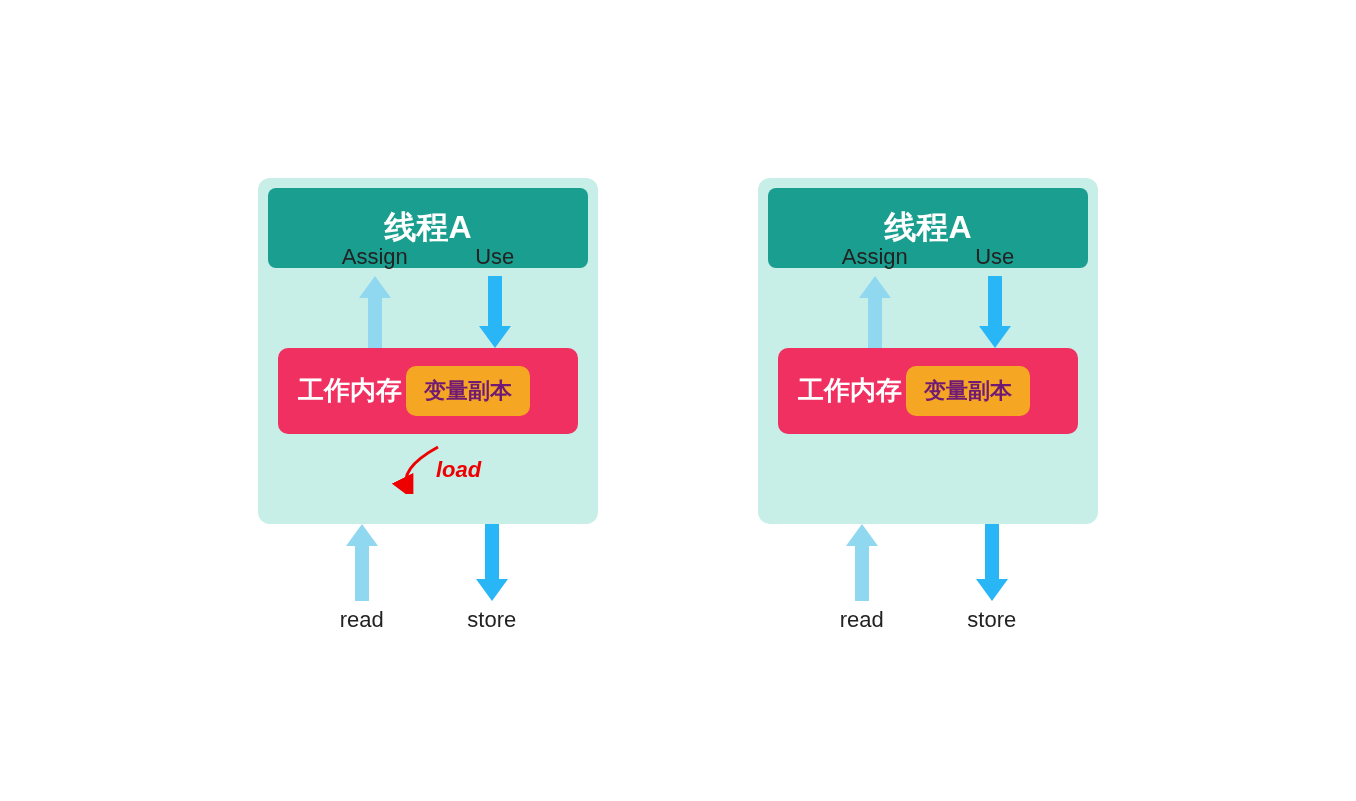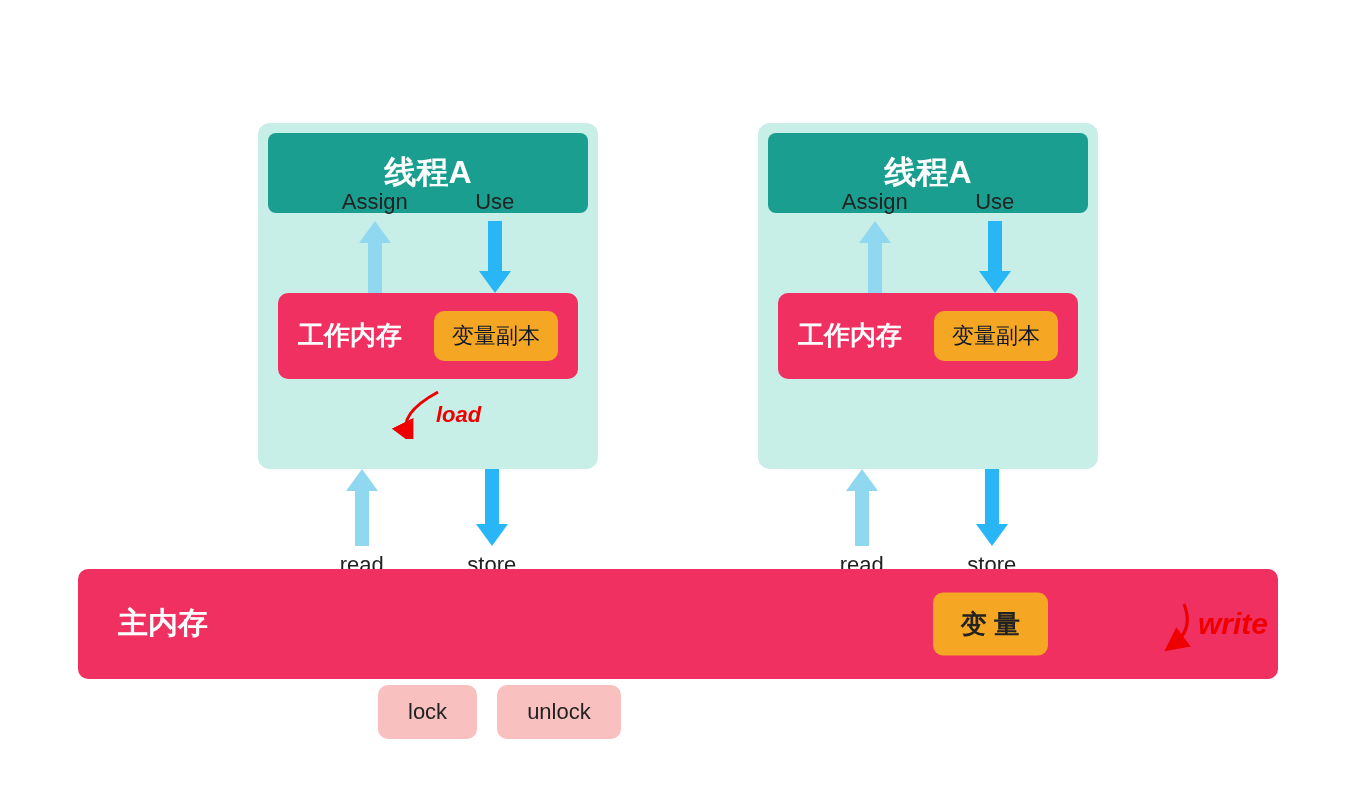--- a/index.html
+++ b/index.html
@@ -50,39 +50,39 @@
 
     
     .work-mem-card {
       background: #f03060;
       border-radius: 10px;
       width: 300px;
       padding: 18px 20px;
       display: flex;
       flex-direction: row;
       align-items: center;
-      gap: 32px;
+      gap: 4px;
       margin: 0 auto;
       position: relative;
     }
 
     .work-mem-label {
       color: #fff;
       font-size: 26px;
       font-weight: bold;
       white-space: nowrap;
     }
 
     .var-copy-badge {
       background: #f5a623;
       border-radius: 10px;
       padding: 10px 18px;
       font-size: 22px;
-      font-weight: normal;
-      color: #0f172a;
+      font-weight: bold;
+      color: #701a75;
       white-space: nowrap;
     }
 
     
     .main-mem-bar {
       background: #f03060;
       border-radius: 10px;
       width: 1200px;
       min-height: 110px;
       display: flex;
@@ -294,45 +294,15 @@
               <div class="arr-shaft-v" style="height:55px;"></div>
               <div class="arr-head-down"></div>
             </div>
             <span style="font-size:22px;color:#222;margin-top:6px;">store</span>
           </div>
         </div>
       </div>
 
     </div>
 
-    <div style="position:relative; width:1200px;">
-      <div class="main-mem-bar">
-        <span class="main-mem-label">主内存</span>
-
-        <div class="variable-badge">
-          <span>变 量</span>
-        </div>
-
-        <div style="position:absolute;right:10px;top:50%;transform:translateY(-50%);display:flex;flex-direction:row;align-items:center;">
-          <svg width="80" height="60" viewBox="0 0 80 60" style="margin-right:4px;">
-            <path d="M 70 10 Q 80 35 60 50" stroke="#e00" stroke-width="3" fill="none" marker-end="url(#arrowRed2)"></path>
-            <defs>
-              <marker id="arrowRed2" markerWidth="8" markerHeight="8" refX="4" refY="4" orient="auto">
-                <path d="M0,0 L8,4 L0,8 Z" fill="#e00"></path>
-              </marker>
-            </defs>
-          </svg>
-          <span style="color:#e00;font-size:30px;font-weight:bold;font-style:italic;">write</span>
-        </div>
-      </div>
-
-      <div style="display:flex;flex-direction:row;gap:20px;position:absolute;left:300px;bottom:-60px;">
-        <div class="lock-badge">
-          <span>lock</span>
-        </div>
-        <div class="lock-badge">
-          <span>unlock</span>
-        </div>
-      </div>
-    </div>
 
   </div>
 </div>
 
 </body></html>

